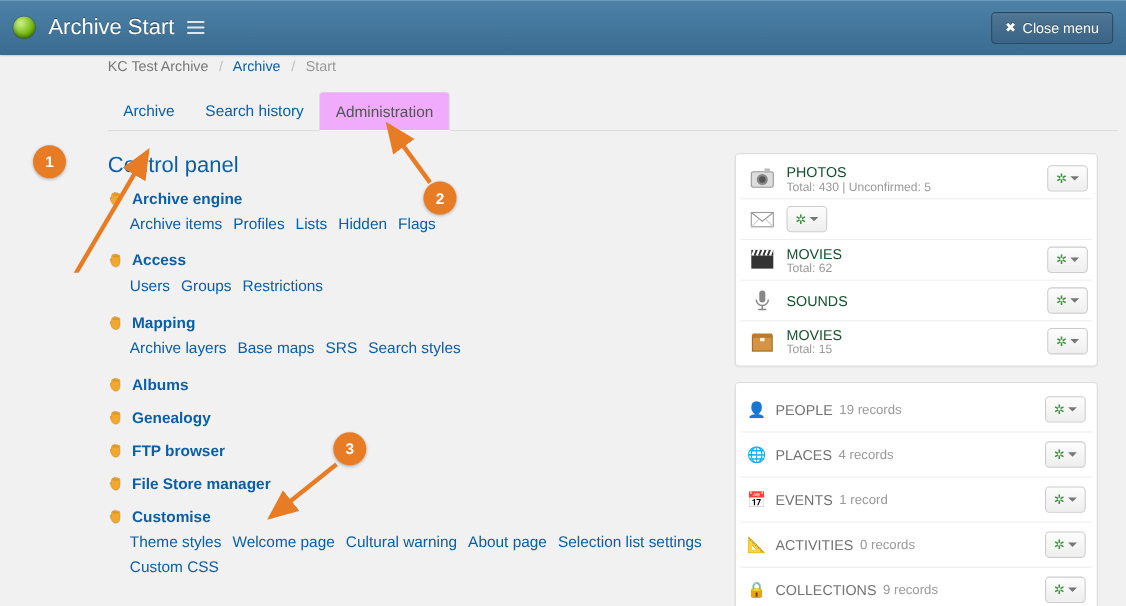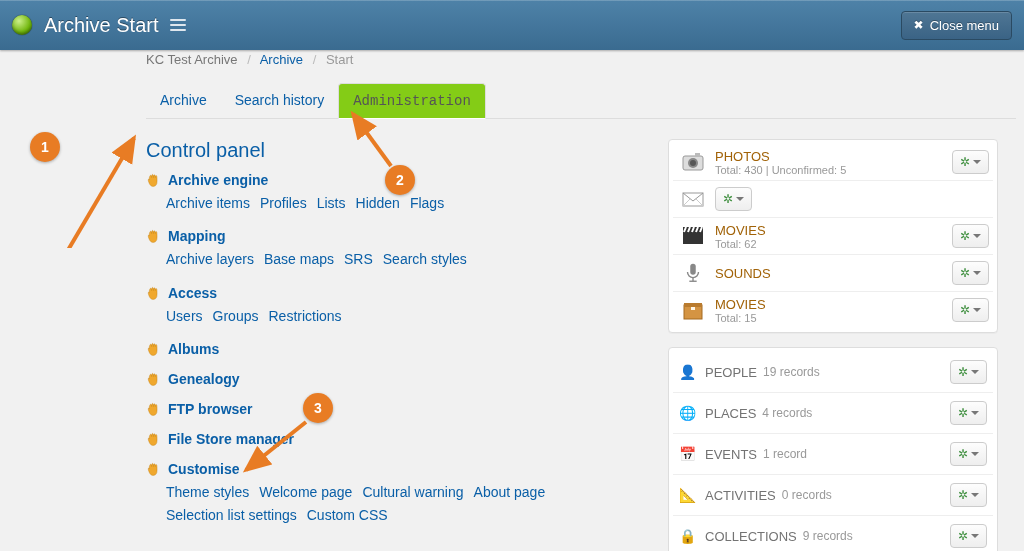--- a/index.html
+++ b/index.html
@@ -7,53 +7,53 @@
   a { color: #0a5fa7; text-decoration: none; }
 
   .topbar { background: linear-gradient(#4e82a8,#3a6b90); height: 50px; display: flex; align-items: center; padding: 0 12px; color: #fff; box-shadow: inset 0 1px 0 rgba(255,255,255,.2), 0 1px 2px rgba(0,0,0,.3); }
   .globe { width: 20px; height: 20px; border-radius: 50%; background: radial-gradient(circle at 35% 30%, #cdf08a, #6fb50b 60%, #3f7104); box-shadow: inset 0 -2px 3px rgba(0,0,0,.3), 0 0 1px #000; margin-right: 12px; }
   .title { font-size: 20px; font-weight: 500; text-shadow: 0 -1px 0 rgba(0,0,0,.4); flex: 0 0 auto; }
   .hamburger { display: inline-flex; flex-direction: column; justify-content: center; gap: 3px; margin-left: 8px; cursor: pointer; padding: 4px; }
   .hamburger span { display: block; width: 16px; height: 2px; background: #dfe7ee; border-radius: 1px; }
   .close-btn { margin-left: auto; background: linear-gradient(#4f7694,#3a6385); border: 1px solid #2a4a62; color: #fff; padding: 6px 12px; border-radius: 4px; font-size: 13px; cursor: pointer; text-shadow: 0 -1px 0 rgba(0,0,0,.3); box-shadow: inset 0 1px 0 rgba(255,255,255,.15); display: flex; align-items: center; gap: 6px; }
   .x-ico { font-size: 12px; line-height: 1; }
 
-  .page { position: absolute; top: 38px; left: 0; right: 8px; bottom: 0; overflow-y: scroll; padding-bottom: 10px; margin-left: 48px; }
+  .page { position: absolute; top: 38px; left: 0; right: 8px; bottom: 0; overflow-y: scroll; padding-bottom: 10px; }
   .page::-webkit-scrollbar { width: 8px; }
   .page::-webkit-scrollbar-track { background: #f1f1f1; }
   .page::-webkit-scrollbar-thumb { background: #c1c1c1; border-radius: 4px; }
 
   .crumbs { padding: 14px 0 6px 98px; font-size: 13px; color: #777; }
   .crumbs .sep { margin: 0 6px; color: #bbb; }
   .crumbs .current { color: #999; }
 
   .tabs { margin: 10px 0 0 98px; border-bottom: 1px solid #ddd; display: flex; }
   .tab { padding: 9px 14px; font-size: 14px; color: #0a5fa7; cursor: pointer; }
-  .tab.active { color: #555; border: 1px solid #ddd; border-bottom-color: #fff; border-radius: 4px 4px 0 0; margin-bottom: -1px; background: #84cc16; font-family: Liberation Mono, monospace; }
+  .tab.active { color: #555; border: 1px solid #ddd; border-bottom-color: #fff; border-radius: 4px 4px 0 0; margin-bottom: -1px; background: #f0abfc; }
 
   .content { display: flex; gap: 20px; padding: 20px 18px 0 98px; }
   .left { flex: 1 1 auto; }
   .right { flex: 0 0 330px; }
 
   .cp-heading { color: #0a5fa7; font-size: 20px; font-weight: 500; margin-bottom: 10px; }
   .sect { margin-bottom: 14px; }
   .sect-h { display: flex; align-items: center; gap: 6px; margin-bottom: 4px; }
   .hand { width: 16px; height: 16px; display: inline-block; }
   .hand svg { width: 100%; height: 100%; }
   .sect-title { color: #0a5fa7; font-weight: 700; font-size: 14px; }
   .links { padding-left: 20px; line-height: 1.6; }
   .links a { margin-right: 10px; white-space: nowrap; display: inline-block; }
 
   .panel { background: #fff; border: 1px solid #ddd; border-radius: 4px; margin-bottom: 14px; padding: 4px; box-shadow: 0 1px 1px rgba(0,0,0,.03); }
   .media-row { display: flex; align-items: center; padding: 2px 4px; border-top: 1px solid #eee; }
   .media-row:first-child { border-top: none; }
   .media-ico { width: 28px; height: 28px; margin: 2px 8px 2px 2px; display: flex; align-items: center; justify-content: center; font-size: 18px; }
   .media-text { flex: 1 1 auto; }
   .media-name { color: #0a5fa7; font-weight: 500; font-size: 13px; }
-  .media-name a { color: #a16207; }
+  .media-name a { color: #14532d; }
   .media-sub { font-size: 11px; color: #999; }
   .gear-btn { background: linear-gradient(#fdfdfd,#eee); border: 1px solid #ccc; border-radius: 4px; padding: 4px 7px; color: #3f8f3f; font-size: 12px; cursor: pointer; display: flex; align-items: center; gap: 3px; }
   .caret { width: 0; height: 0; border-left: 4px solid transparent; border-right: 4px solid transparent; border-top: 4px solid #777; }
 
   .cat-row { display: flex; align-items: center; padding: 8px 6px; border-top: 1px solid #eee; }
   .cat-row:first-child { border-top: none; }
   .cat-ico { width: 18px; margin-right: 8px; text-align: center; }
   .cat-name { color: #737373; font-weight: 500; font-size: 13px; }
   .cat-count { color: #999; font-size: 12px; margin-left: 6px; }
 
@@ -105,32 +105,32 @@
                 </svg></span>
               <a href="#" class="sect-title">Archive engine</a>
             </div>
             <div class="links"><a href="#">Archive items</a><a href="#">Profiles</a><a href="#">Lists</a><a href="#">Hidden</a><a href="#">Flags</a></div>
           </div>
           <div class="sect">
             <div class="sect-h">
               <span class="hand"><svg viewBox="0 0 20 20">
                   <path fill="#f0a82e" stroke="#c07d10" stroke-width="0.5" d="M4 10 C4 6 5 4 6 4 C6.6 4 7 5 7 7 C7 5 7.4 3 8.2 3 C9 3 9.3 5 9.3 7 C9.3 5 9.7 3.5 10.5 3.5 C11.3 3.5 11.6 5 11.6 7 C11.6 5.5 12 4.5 12.7 4.5 C13.5 4.5 13.8 6 13.8 9 L13.8 12 C13.8 16 12 18 9 18 C6.5 18 5 16.5 4 14 C3 11.5 2.5 10 3 9.3 C3.5 8.6 4 9 4 10 Z"></path>
                 </svg></span>
+              <a href="#" class="sect-title">Access</a>
+            </div>
+            <div class="links"><a href="#">Users</a><a href="#">Groups</a><a href="#">Restrictions</a></div>
+          </div>
+          <div class="sect">
+            <div class="sect-h">
+              <span class="hand"><svg viewBox="0 0 20 20">
+                  <path fill="#f0a82e" stroke="#c07d10" stroke-width="0.5" d="M4 10 C4 6 5 4 6 4 C6.6 4 7 5 7 7 C7 5 7.4 3 8.2 3 C9 3 9.3 5 9.3 7 C9.3 5 9.7 3.5 10.5 3.5 C11.3 3.5 11.6 5 11.6 7 C11.6 5.5 12 4.5 12.7 4.5 C13.5 4.5 13.8 6 13.8 9 L13.8 12 C13.8 16 12 18 9 18 C6.5 18 5 16.5 4 14 C3 11.5 2.5 10 3 9.3 C3.5 8.6 4 9 4 10 Z"></path>
+                </svg></span>
               <a href="#" class="sect-title">Mapping</a>
             </div>
             <div class="links"><a href="#">Archive layers</a><a href="#">Base maps</a><a href="#">SRS</a><a href="#">Search styles</a></div>
-          </div>
-          <div class="sect">
-            <div class="sect-h">
-              <span class="hand"><svg viewBox="0 0 20 20">
-                  <path fill="#f0a82e" stroke="#c07d10" stroke-width="0.5" d="M4 10 C4 6 5 4 6 4 C6.6 4 7 5 7 7 C7 5 7.4 3 8.2 3 C9 3 9.3 5 9.3 7 C9.3 5 9.7 3.5 10.5 3.5 C11.3 3.5 11.6 5 11.6 7 C11.6 5.5 12 4.5 12.7 4.5 C13.5 4.5 13.8 6 13.8 9 L13.8 12 C13.8 16 12 18 9 18 C6.5 18 5 16.5 4 14 C3 11.5 2.5 10 3 9.3 C3.5 8.6 4 9 4 10 Z"></path>
-                </svg></span>
-              <a href="#" class="sect-title">Access</a>
-            </div>
-            <div class="links"><a href="#">Users</a><a href="#">Groups</a><a href="#">Restrictions</a></div>
           </div>
           <div class="sect">
             <div class="sect-h">
               <span class="hand"><svg viewBox="0 0 20 20">
                   <path fill="#f0a82e" stroke="#c07d10" stroke-width="0.5" d="M4 10 C4 6 5 4 6 4 C6.6 4 7 5 7 7 C7 5 7.4 3 8.2 3 C9 3 9.3 5 9.3 7 C9.3 5 9.7 3.5 10.5 3.5 C11.3 3.5 11.6 5 11.6 7 C11.6 5.5 12 4.5 12.7 4.5 C13.5 4.5 13.8 6 13.8 9 L13.8 12 C13.8 16 12 18 9 18 C6.5 18 5 16.5 4 14 C3 11.5 2.5 10 3 9.3 C3.5 8.6 4 9 4 10 Z"></path>
                 </svg></span>
               <a href="#" class="sect-title">Albums</a>
             </div>
           </div>
           <div class="sect">

